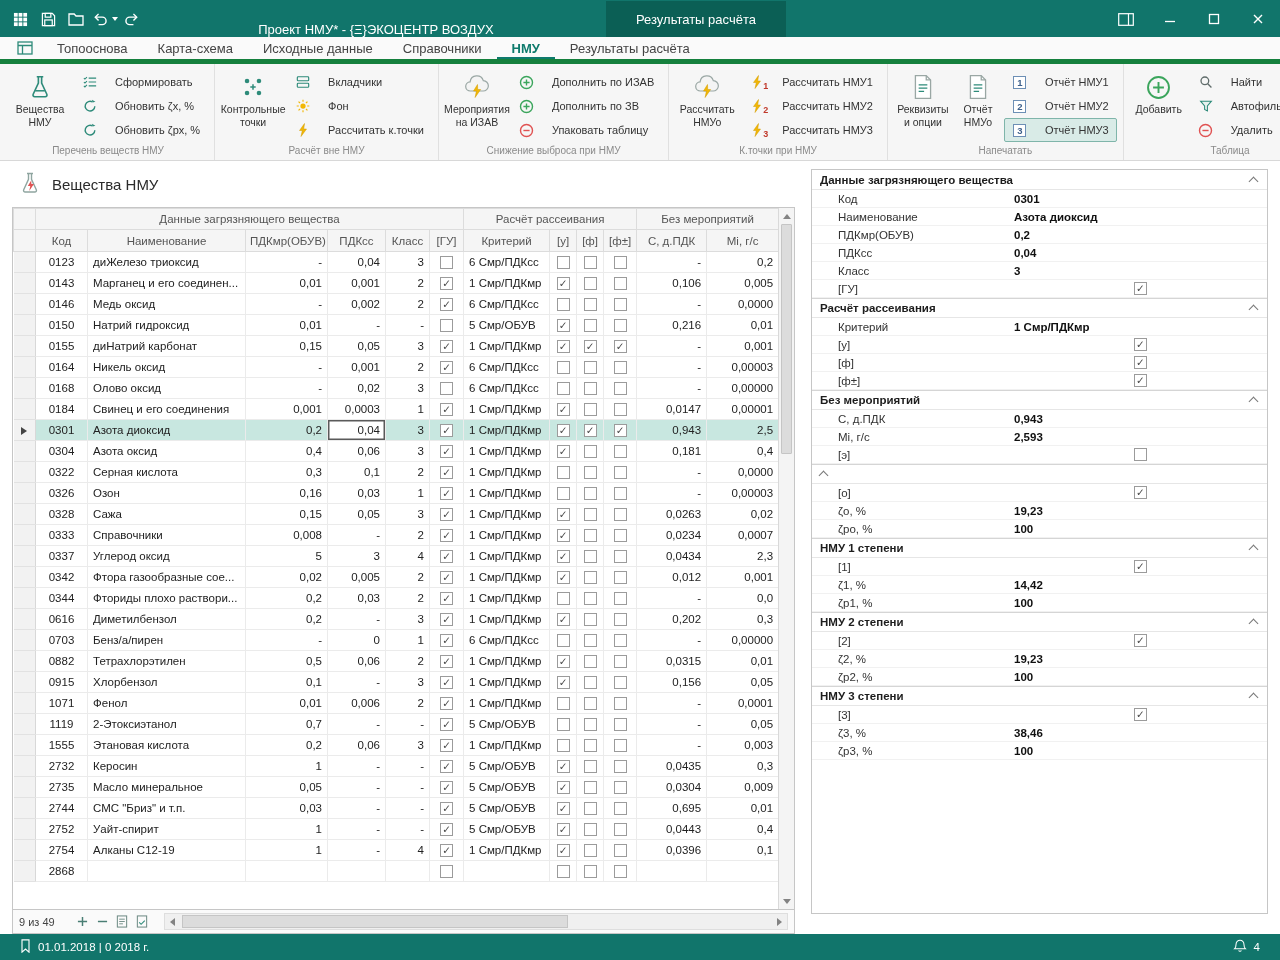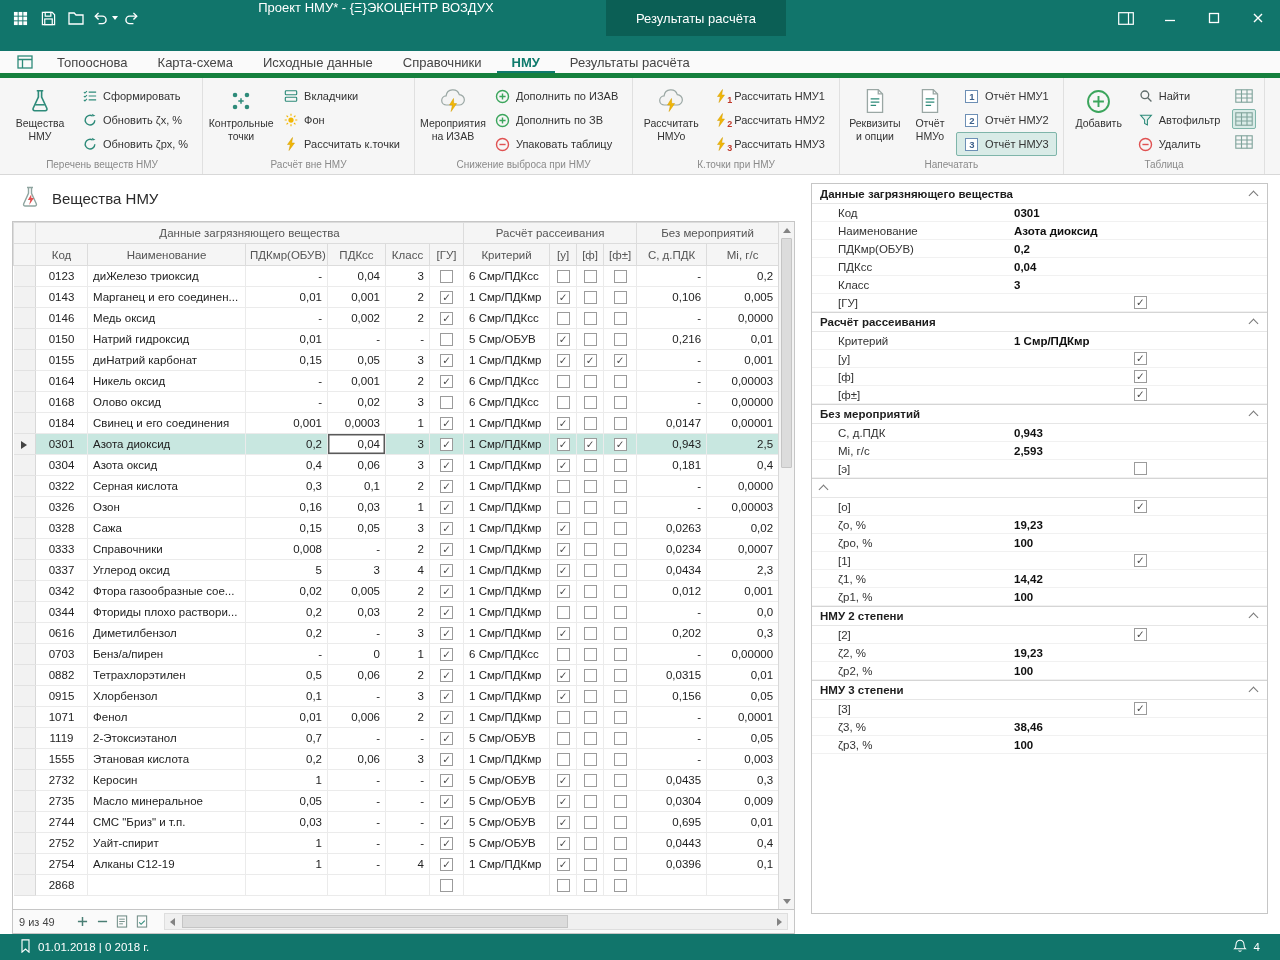--- a/index.html
+++ b/index.html
@@ -1,21 +1,21 @@
 <!DOCTYPE html>
 <html><head>
 <meta charset="utf-8">
 <style>
 *{margin:0;padding:0;box-sizing:border-box}
 html,body{width:1280px;height:960px;overflow:hidden}
 body{font-family:"Liberation Sans",sans-serif;background:#e6e6e6;font-size:12px;color:#222}
 .app{width:1280px;height:960px;display:flex;flex-direction:column;background:#f4f4f4}
 
 
-.titlebar{height:51px;background:#11756B;display:flex;align-items:flex-start;color:#fff;flex-shrink:0}
+.titlebar{height:37px;background:#11756B;display:flex;align-items:flex-end;color:#fff;flex-shrink:0}
 .tb-left{display:flex;align-items:center;padding-left:6px}
 .tbbtn{height:36px;min-width:28px;display:flex;align-items:center;justify-content:center;gap:2px;cursor:default}
 .tb-title{width:460px;text-align:center;font-size:13px;white-space:nowrap;overflow:hidden}
 .tb-doctab{height:36px;background:#0B5F55;display:flex;align-items:center;padding:0 30px;font-size:13px;cursor:default}
 .tb-spacer{flex:1}
 .tb-controls{display:flex}
 .tb-controls .tbbtn{width:44px}
 .caret{width:0;height:0;border-left:3px solid transparent;border-right:3px solid transparent;border-top:4px solid #fff;margin-left:2px}
 
 
@@ -24,21 +24,21 @@
 .rtab{display:flex;align-items:center;padding:0 15px;font-size:13px;color:#444;cursor:default}
 .rtab.active{color:#0E7A6C;font-weight:bold;box-shadow:inset 0 -2px 0 #0E7A6C}
 
 
 .ribbon{height:97px;background:#f6f6f6;display:flex;border-bottom:1px solid #d8d8d8;flex-shrink:0;padding-left:2px}
 .rgroup{display:flex;flex-direction:column;border-right:1px solid #e0e0e0}
 .rbody{flex:1;display:flex;gap:2px;padding:4px 6px 0}
 .bigbtn{width:64px;display:flex;flex-direction:column;align-items:center;gap:2px;padding-top:5px;border-radius:3px;cursor:default;text-align:center}
 .blabel{font-size:10.5px;line-height:1.2;color:#333}
 .smallstack{display:flex;flex-direction:column;padding-top:2px}
-.smallbtn{height:24px;display:flex;align-items:center;gap:5px;padding:0 7px;font-size:11px;color:#333;border-radius:2px;white-space:nowrap;border:1px solid transparent;cursor:default}
+.smallbtn{height:24px;display:flex;align-items:center;gap:17px;padding:0 7px;font-size:11px;color:#333;border-radius:2px;white-space:nowrap;border:1px solid transparent;cursor:default}
 .smallbtn.selected{background:#D9EBE7;border-color:#7FB5AA}
 .rlabel{height:17px;line-height:16px;text-align:center;font-size:10px;color:#8a8a8a;padding:0 8px;white-space:nowrap}
 .ricon{height:28px;display:flex;align-items:center}
 .sicon{width:16px;display:flex;justify-content:center;position:relative;flex-shrink:0}
 .boltnum i{position:absolute;right:-3px;bottom:-2px;font-style:normal;font-weight:bold;font-size:9px;color:#C0392B}
 .numbox{width:13px;height:13px;border:1px solid #6d8fb5;color:#3c5f8a;font-size:9.5px;font-weight:bold;display:inline-flex;align-items:center;justify-content:center;background:#fff}
 .gridcol{display:flex;flex-direction:column;gap:3px;padding:4px 2px 0}
 .gicon{width:24px;height:20px;display:flex;align-items:center;justify-content:center;border:1px solid transparent;border-radius:2px}
 .gicon.selected{background:#D9EBE7;border-color:#7FB5AA}
 .miscstack{display:flex;flex-direction:column;align-items:center;gap:6px;padding:5px 6px 0}
@@ -1140,20 +1140,24 @@
             </span>
           </div>
           <div class="drow">
             <span class="dlabel">ζо, %</span>
             <span class="dvalue">19,23</span>
           </div>
           <div class="drow">
             <span class="dlabel">ζро, %</span>
             <span class="dvalue">100</span>
           </div>
+          <div class="dg-header">
+            <span class="dg-title">НМУ 1 степени</span>
+            <span class="chev"></span>
+          </div>
           <div class="drow">
             <span class="dlabel">[1]</span>
             <span class="dcb">
               <span class="checkbox checked">✓</span>
             </span>
           </div>
           <div class="drow">
             <span class="dlabel">ζ1, %</span>
             <span class="dvalue">14,42</span>
           </div>

